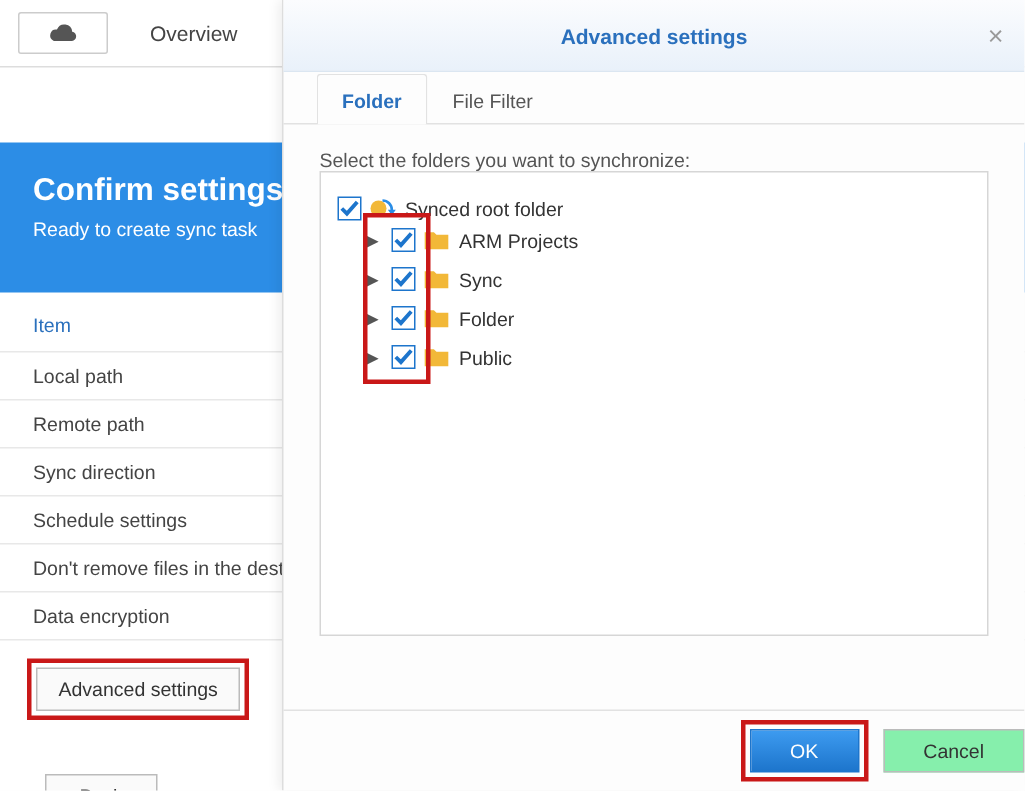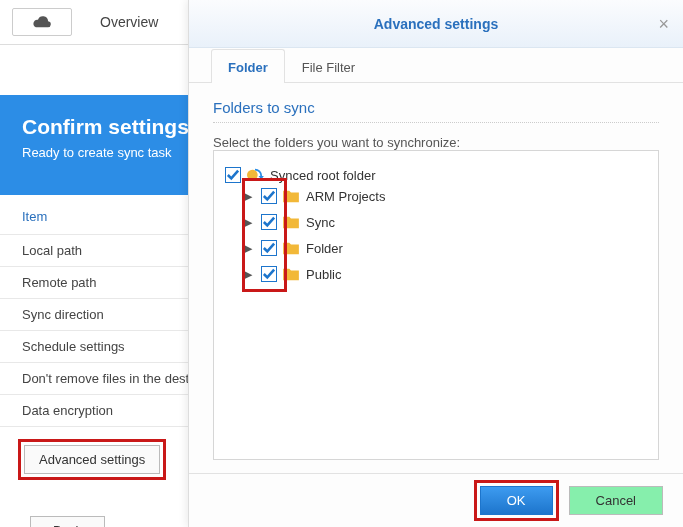--- a/index.html
+++ b/index.html
@@ -48,21 +48,21 @@
 .chk svg { width: 14px; height: 12px; stroke: #1d75cc; stroke-width: 3; fill: none; }
 .folder-icon { width: 18px; height: 14px; margin-right: 6px; }
 .folder-icon.yellow path { fill: #f2b838; }
 .root-icon { width: 18px; height: 16px; margin-right: 6px; }
 .root-icon circle { fill: #f2b838; }
 .root-icon path { fill: #2a8de6; }
 
 .highlight-box { position: absolute; border: 3px solid #c91818; pointer-events: none; }
 .hl1 { top: 27px; left: 28px; width: 45px; height: 114px; }
 
-.modal-footer { height: 54px; border-top: 1px solid #e2e2e2; display: flex; align-items: center; justify-content: flex-end; padding-right: 20px; gap: 10px; }
+.modal-footer { height: 54px; border-top: 1px solid #e2e2e2; display: flex; align-items: center; justify-content: flex-end; gap: 10px; }
 .ok-wrap { border: 3px solid #c91818; padding: 3px; }
 .btn { padding: 6px 26px; font-size: 13px; border: 1px solid #bbb; background: #86efac; color: #333; }
 .btn.primary { background: linear-gradient(#3d9bf0,#1d75cc); border-color: #1d75cc; color: #fff; }
 </style>
 </head>
 <body>
 
 <div class="bg-window">
   <div class="bg-toolbar">
     <div class="cloud-btn">
@@ -100,21 +100,20 @@
     <h3>Advanced settings</h3>
     <span class="modal-close">×</span>
   </div>
 
   <div class="modal-tabs">
     <div class="modal-tab active">Folder</div>
     <div class="modal-tab">File Filter</div>
   </div>
 
   <div class="modal-body">
-    <h4>Folders to sync</h4>
     <p class="hint">Select the folders you want to synchronize:</p>
 
     <div class="tree-box">
       <div class="tree-row tree-root">
         <span class="chk">
             <svg viewBox="0 0 16 14">
               <polyline points="2,7 6,11 14,2"></polyline>
             </svg>
           </span>
         <svg class="root-icon" viewBox="0 0 20 18">

